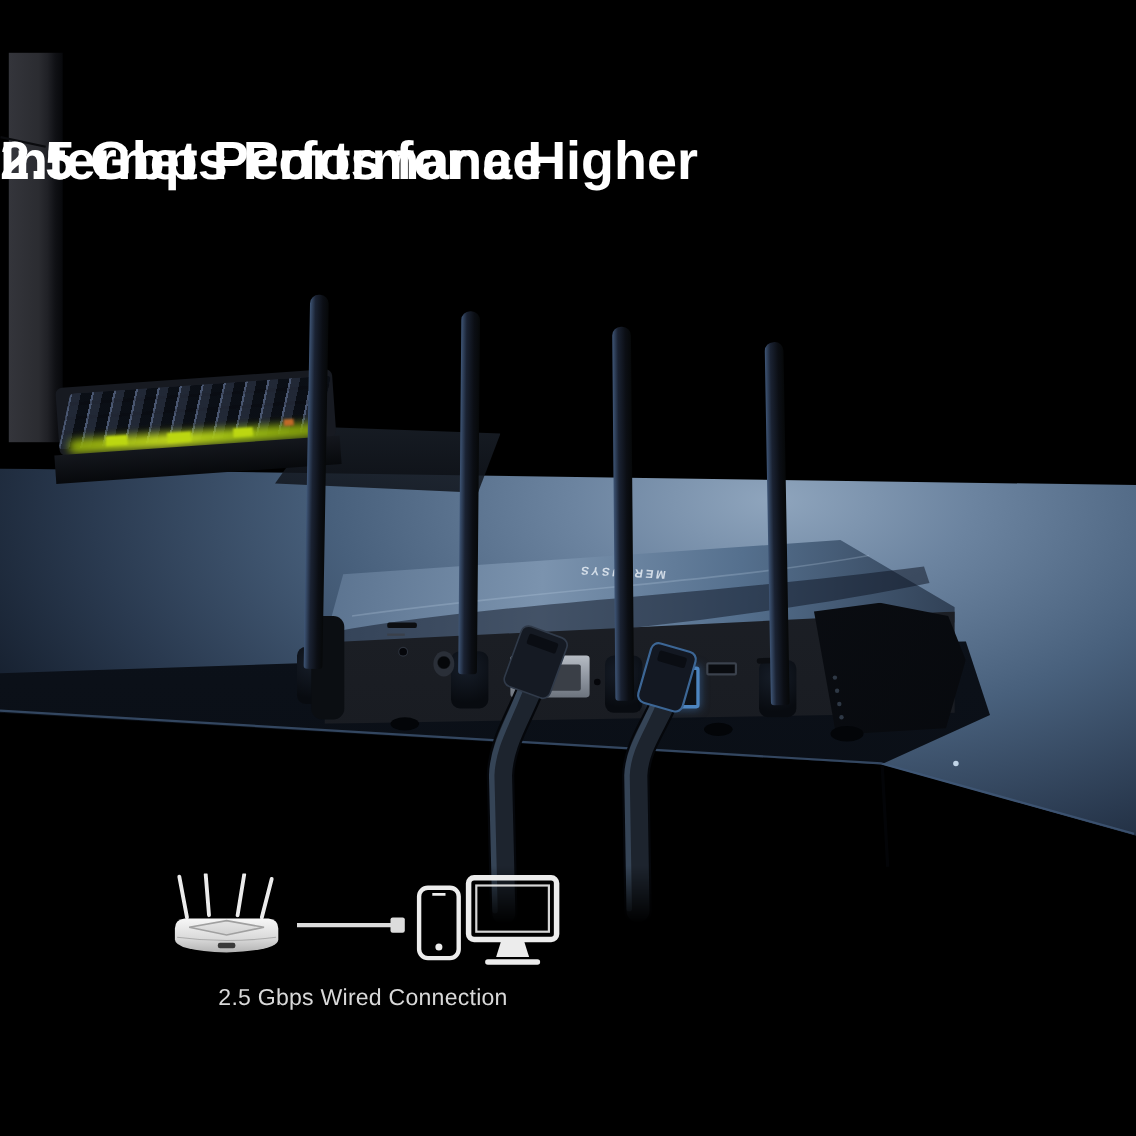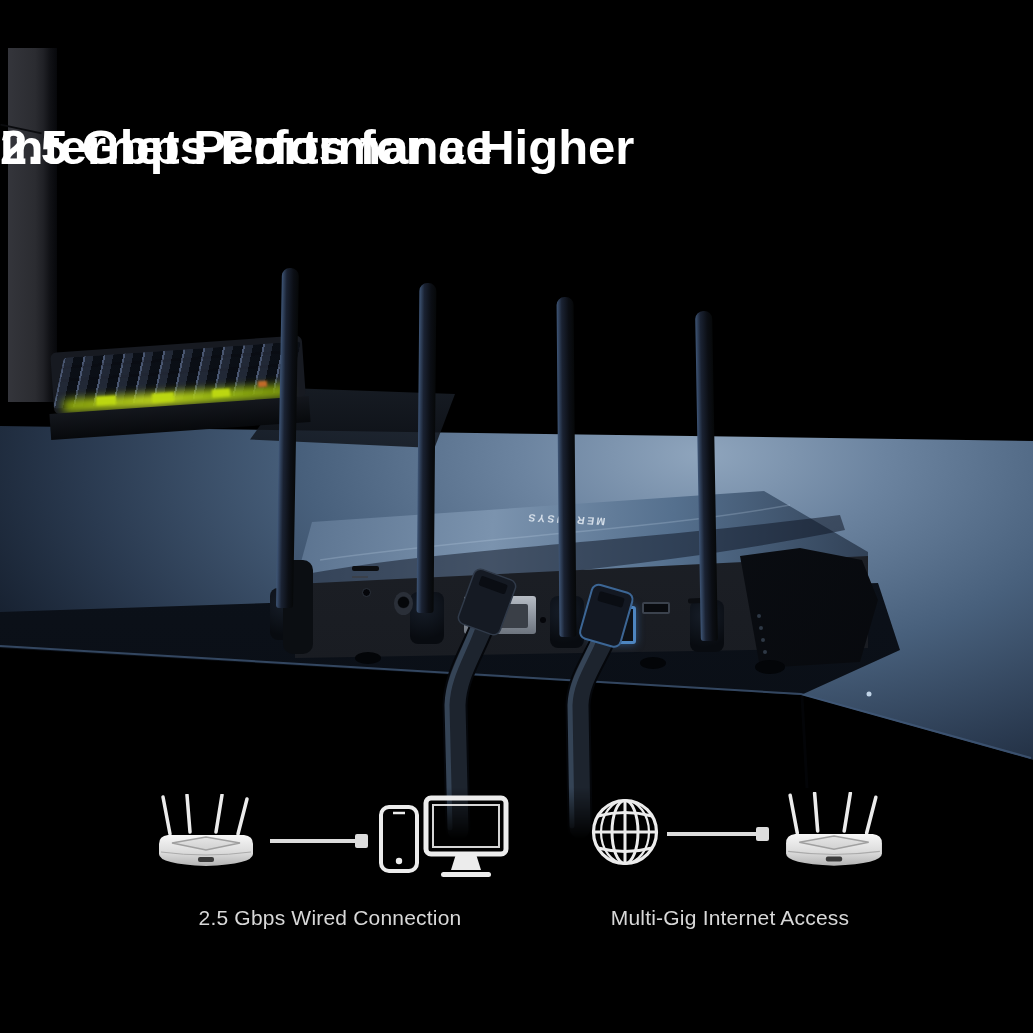--- a/index.html
+++ b/index.html
@@ -97,21 +97,21 @@
 
   .cables-svg{left:370px;top:555px;width:300px;height:290px;z-index:15;
     -webkit-mask-image:linear-gradient(180deg,#000 80%,transparent 98%);
     mask-image:linear-gradient(180deg,#000 80%,transparent 98%);}
 
   
   .feature{z-index:20;}
   .feature-wired{left:150px;top:786px;width:360px;height:150px;}
   .feature-internet{left:565px;top:786px;width:330px;height:150px;}
   .feature svg{position:absolute;left:0;top:0;}
-  .feature-label{top:120px;left:0;width:100%;text-align:center;color:#d8d8d8;
+  .feature-label{top:110px;left:0;width:100%;text-align:center;color:#d8d8d8;
     font-size:21px;letter-spacing:.2px;}
 </style>
 </head>
 <body>
 
 <div id="stage">
 
   <div class="headline">
     <div>2.5 Gbps Ports for a Higher</div>
     <div>Internet Performance</div>
@@ -233,35 +233,14 @@
       <g>
         <rect x="276" y="12" width="80" height="56" rx="5" fill="none" stroke="#ececec" stroke-width="5"></rect>
         <rect x="283" y="19" width="66" height="42" fill="none" stroke="rgba(236,236,236,0.9)" stroke-width="2"></rect>
         <path d="M306,68 L301,84 L331,84 L326,68 Z" fill="#ececec"></path>
         <rect x="291" y="86" width="50" height="5" rx="2.5" fill="#ececec"></rect>
       </g>
     </svg>
     <div class="feature-label">2.5 Gbps Wired Connection</div>
   </div>
 
-  <div class="feature feature-internet">
-    <svg width="330" height="100" viewBox="0 0 330 100">
-      <g transform="translate(28,10)">
-        <circle cx="32" cy="36" r="31.5" fill="none" stroke="#ececec" stroke-width="3.2"></circle>
-        <line x1="0.5" y1="36" x2="63.5" y2="36" stroke="#ececec" stroke-width="3"></line>
-        <path d="M4.9,20 Q32,13 59.1,20" fill="none" stroke="#ececec" stroke-width="3"></path>
-        <path d="M4.9,52 Q32,59 59.1,52" fill="none" stroke="#ececec" stroke-width="3"></path>
-        <line x1="32" y1="4.5" x2="32" y2="67.5" stroke="#ececec" stroke-width="3"></line>
-        <ellipse cx="32" cy="36" rx="13" ry="31.5" fill="none" stroke="#ececec" stroke-width="3"></ellipse>
-        <ellipse cx="32" cy="36" rx="24" ry="31.5" fill="none" stroke="#ececec" stroke-width="2.2"></ellipse>
-      </g>
-      <g>
-        <line x1="102" y1="48" x2="192" y2="48" stroke="#dcdcdc" stroke-width="4"></line>
-        <rect x="191" y="41" width="13" height="14" rx="2" fill="#dcdcdc"></rect>
-      </g>
-      <g>
-        <use href="#mini-router" x="218" y="6" width="102" height="80"></use>
-      </g>
-    </svg>
-    <div class="feature-label">Multi-Gig Internet Access</div>
-  </div>
 
 </div>
 
 </body></html>

